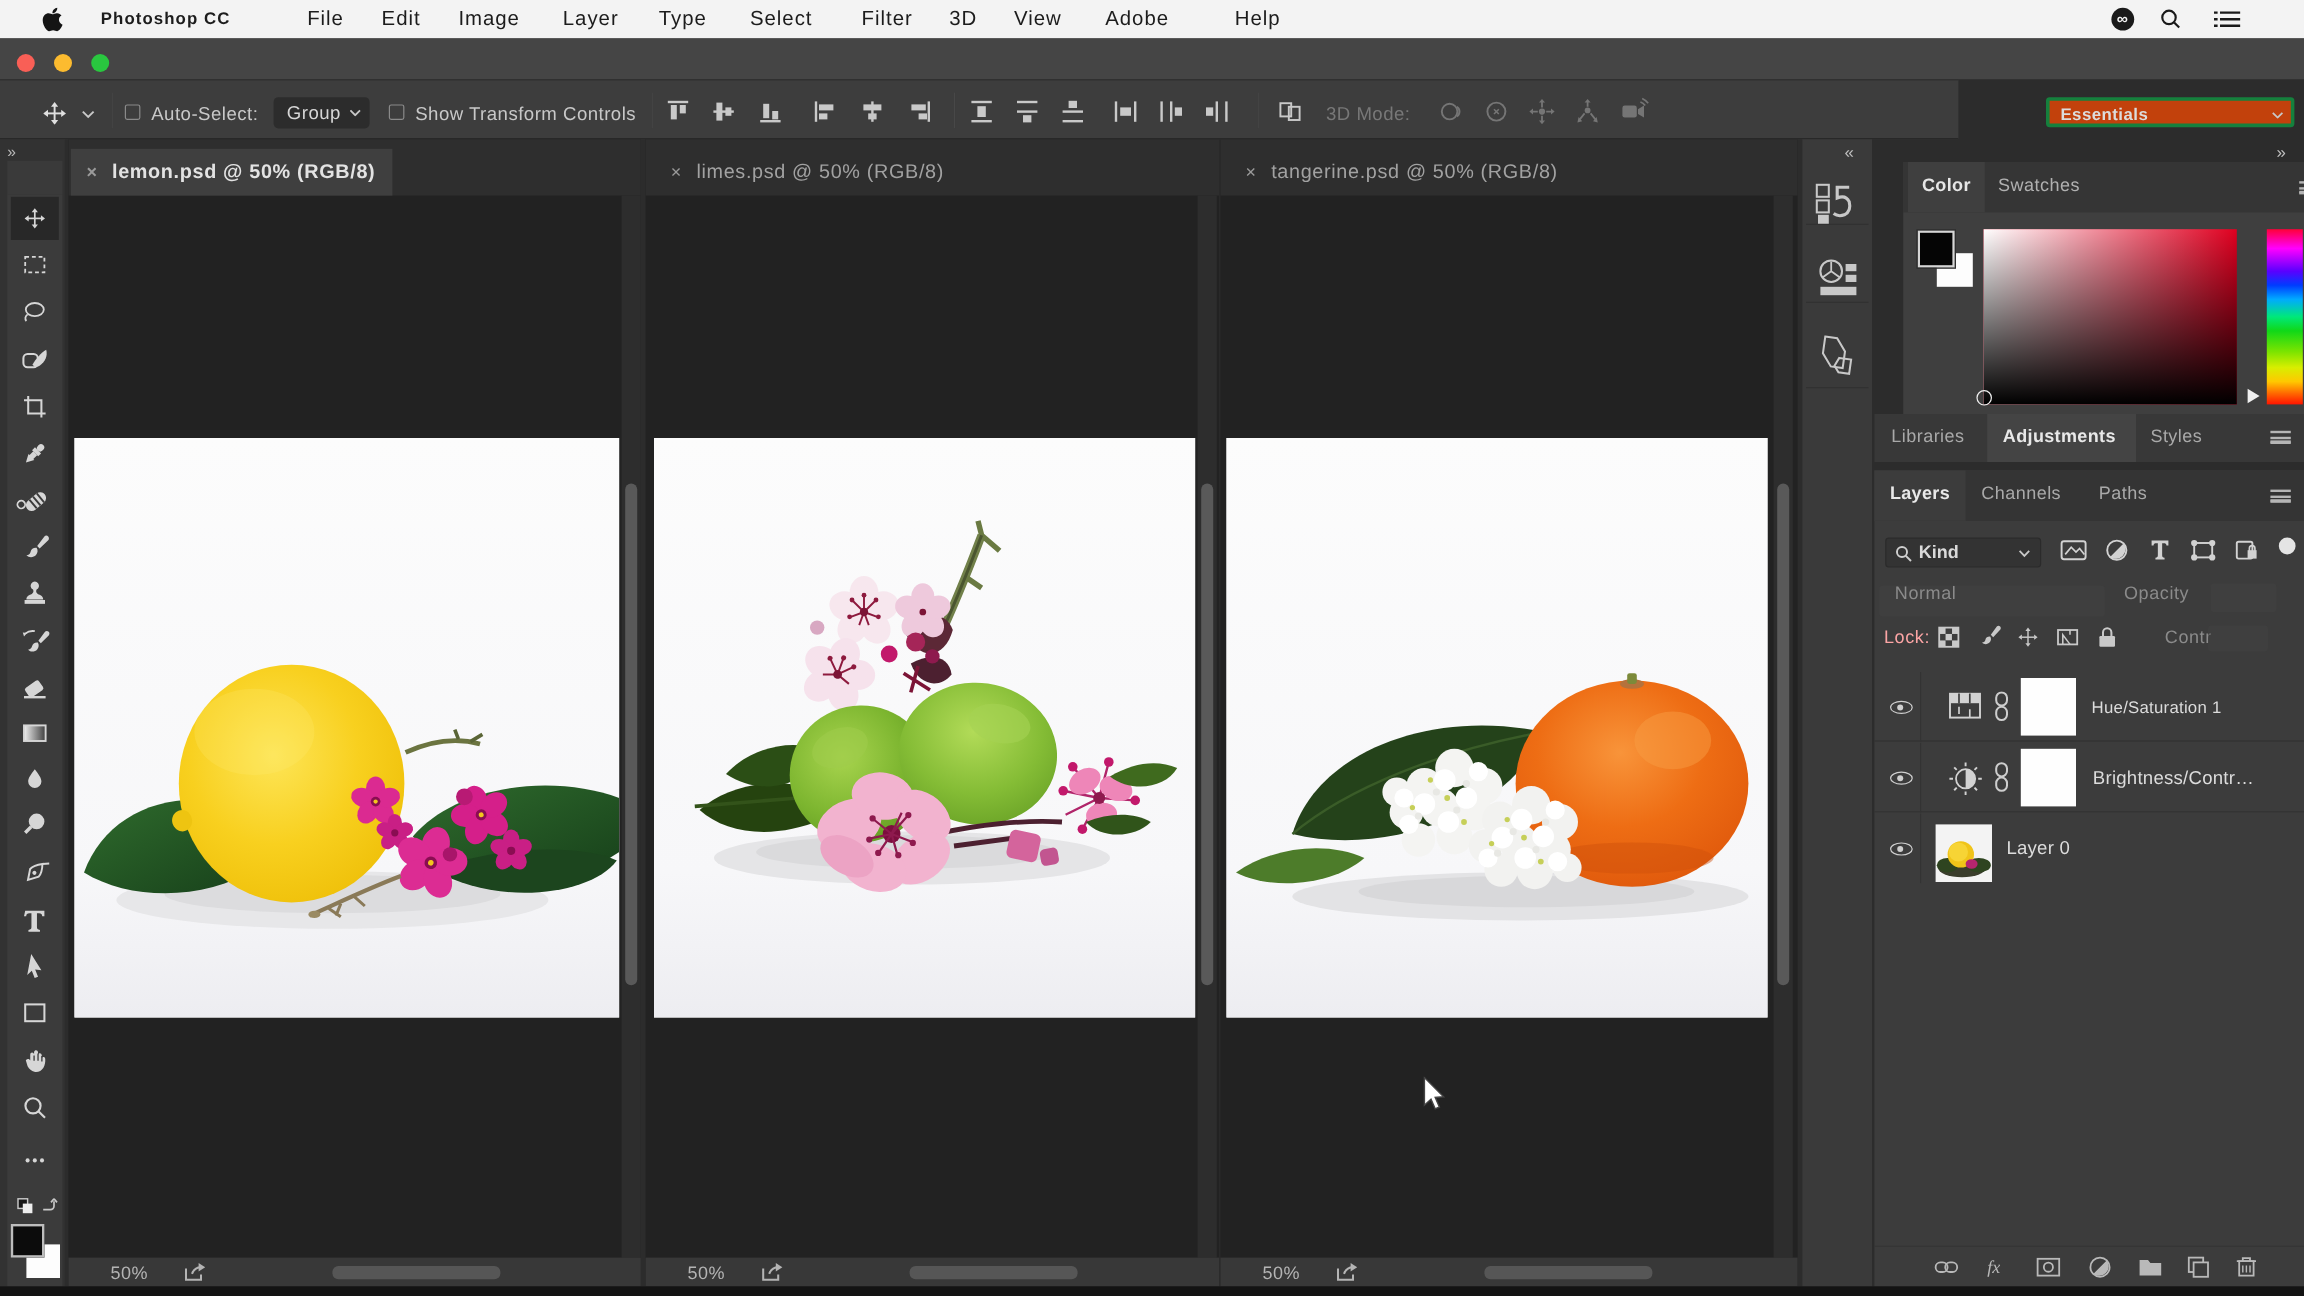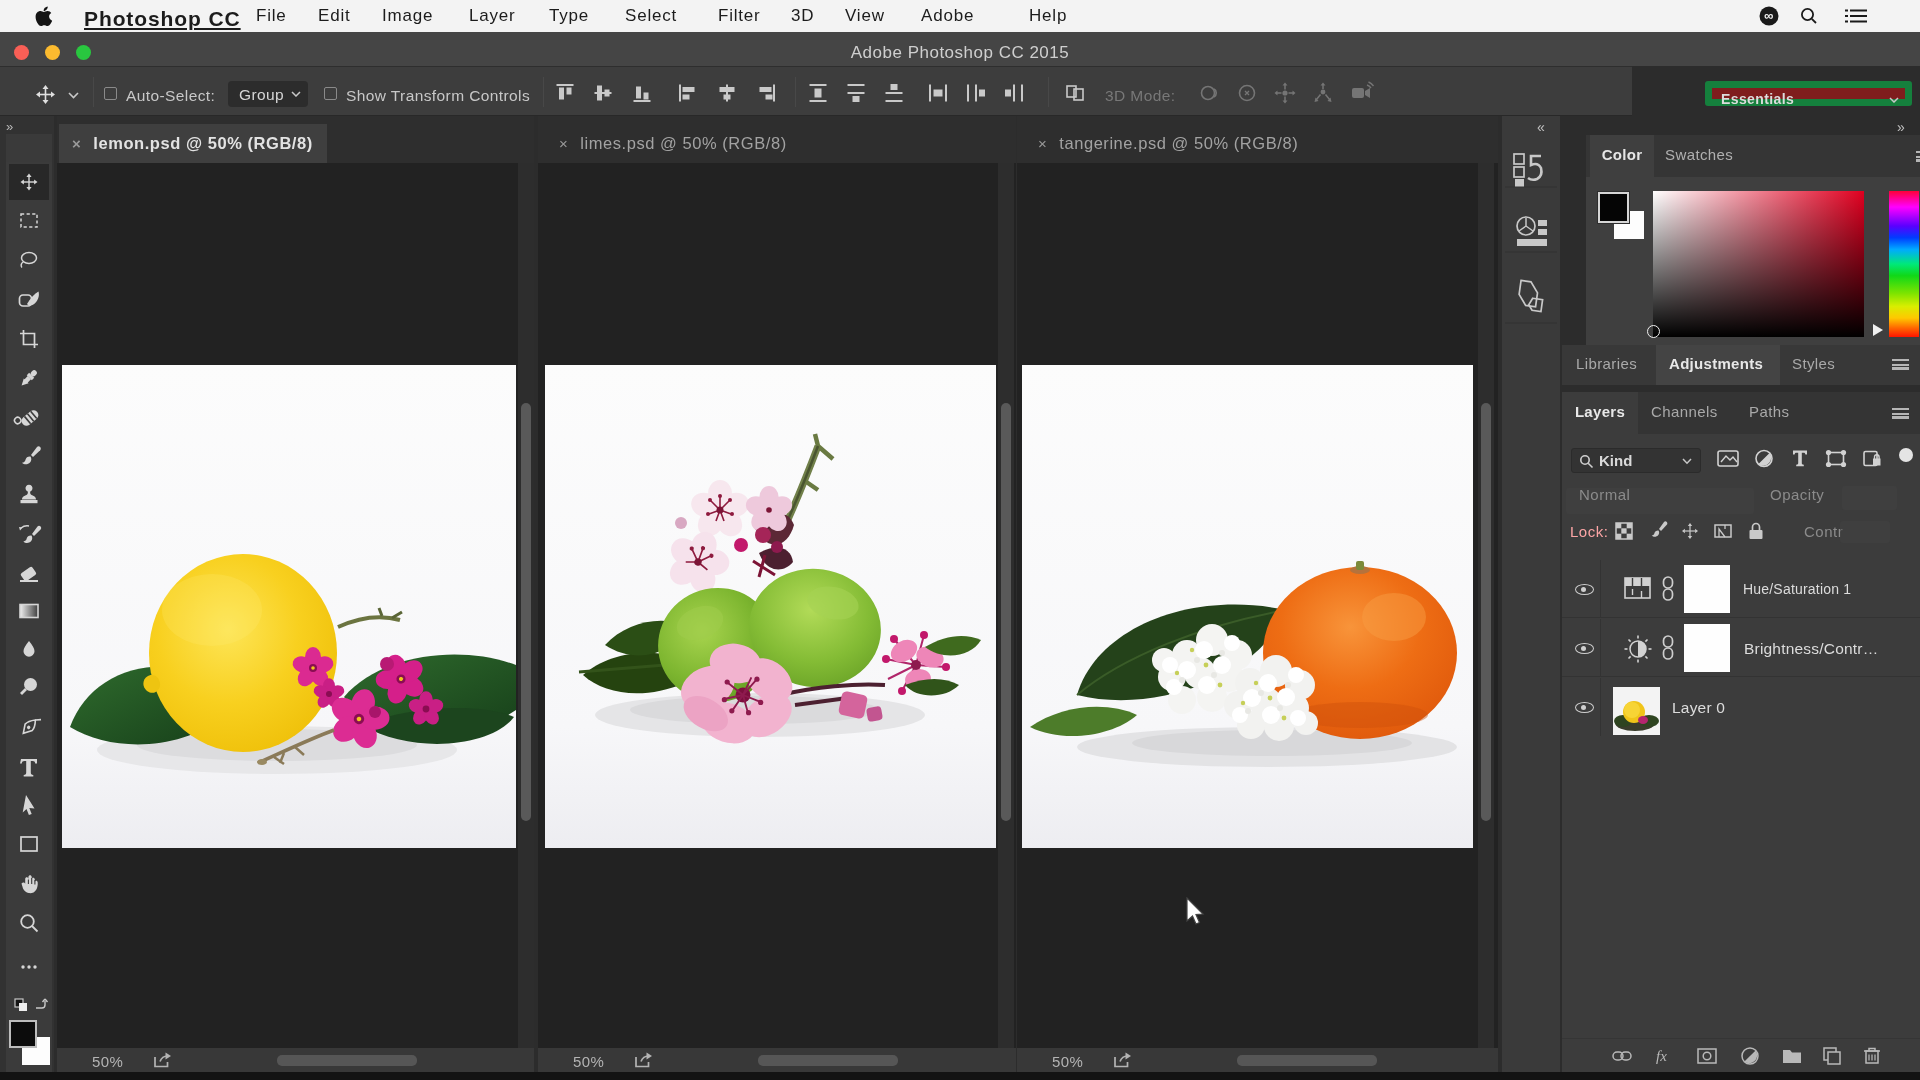--- a/index.html
+++ b/index.html
@@ -42,21 +42,21 @@
 .eye { width:19px; height:11px; border:1.7px solid #cfcfcf; border-radius:50%; position:absolute; }
 .eye:before { content:""; position:absolute; left:5px; top:1.7px; width:5px; height:5px; border-radius:50%; background:#cfcfcf; }
 </style>
 </head>
 <body>
 
 <div id="menubar">
   <svg class="mi" style="left:34px; top:5px" width="19" height="22" viewBox="0 0 376 512">
     <path fill="#141414" d="M318.7 268.7c-.2-36.7 16.4-64.4 50-84.8-18.8-26.9-47.2-41.7-84.7-44.6-35.5-2.9-74.3 20.7-88.5 20.7-15 0-49.4-19.7-76.4-19.7C63.3 141.2 4 185.8 4 276.6c0 26.8 4.9 54.5 14.7 83.1 13.1 37.6 60.4 129.7 109.7 128.2 25.8-.6 44-18.3 77.5-18.3 32.5 0 49.3 18.3 78 18.3 49.7-.7 92.5-84.4 105-122.1-66.7-31.4-70.2-92.1-70.2-97.1zm-56.6-164.2c27.3-32.4 24.8-61.9 24-72.5-24.1 1.4-52 16.4-67.9 34.9-17.5 19.8-27.8 44.3-25.6 71.9 26.1 2 49.9-11.4 69.5-34.3z"></path>
   </svg>
-  <span class="mi" style="left:84px; top:7px; font-weight:bold; font-size:21px; letter-spacing:0.9px;text-decoration:underline;">Photoshop CC</span>
+  <span class="mi" style="left:84px; top:7px; font-weight:bold; font-size:14px; letter-spacing:0.9px;">Photoshop CC</span>
   <span class="mi" style="left:256px;">File</span>
   <span class="mi" style="left:318px;">Edit</span>
   <span class="mi" style="left:382px;">Image</span>
   <span class="mi" style="left:469px;">Layer</span>
   <span class="mi" style="left:549px;">Type</span>
   <span class="mi" style="left:625px;">Select</span>
   <span class="mi" style="left:718px;">Filter</span>
   <span class="mi" style="left:791px;">3D</span>
   <span class="mi" style="left:845px;">View</span>
   <span class="mi" style="left:921px;">Adobe</span>
@@ -78,21 +78,20 @@
         <line x1="0" y1="8" x2="3" y2="8"></line>
         <line x1="0" y1="13.5" x2="3" y2="13.5"></line>
     </g>
   </svg>
 </div>
 
 <div id="titlebar">
   <div class="tl" style="left:14px; background:#f95f56;"></div>
   <div class="tl" style="left:45px; background:#fcbb2f;"></div>
   <div class="tl" style="left:76px; background:#29c73f;"></div>
-  <div id="titletext">Adobe Photoshop CC 2015</div>
 </div>
 
 <div id="optbar">
 
   <svg style="position:absolute; left:36px; top:18px;" width="19" height="19" viewBox="0 0 19 19">
     <g fill="#e0e0e0">
         <path d="M9.5 0l3 4h-6z"></path>
         <path d="M9.5 19l-3-4h6z"></path>
         <path d="M0 9.5l4-3v6z"></path>
         <path d="M19 9.5l-4 3v-6z"></path>
@@ -112,21 +111,21 @@
       <path d="M1 1l4 4 4-4" fill="none" stroke="#c8c8c8" stroke-width="1.5"></path>
     </svg>
   </div>
   <div class="cbx" style="left:324px; top:20px;"></div>
   <span style="position:absolute; left:346px; top:20px;">Show Transform Controls</span>
   <div class="sep" style="left:543px;"></div>
   <div class="sep" style="left:795px;"></div>
   <div class="sep" style="left:1048px;"></div>
   <span style="position:absolute; left:1105px; top:20px; color:#787878;">3D Mode:</span>
 
-  <div style="position:absolute; left:1705px; top:14px; width:207px; height:25px; background:#7f1d1d; border:7px solid #15803d; border-radius:3px; color:#dcdcdc;">
+  <div style="position:absolute; left:1705px; top:14px; width:207px; height:25px; background:#c2410c; border:3px solid #15803d; border-radius:3px; color:#dcdcdc;">
     <span style="position:absolute; left:9px; top:3px; font-weight:bold; font-size:14px;">Essentials</span>
     <svg style="position:absolute; right:6px; top:9px;" width="10" height="6" viewBox="0 0 10 6">
       <path d="M1 1l4 4 4-4" fill="none" stroke="#c8c8c8" stroke-width="1.5"></path>
     </svg>
   </div>
 </div>
 <svg id="opticons" style="position:absolute; left:0; top:66px;" width="1700" height="50" viewBox="0 0 1700 50">
   <g fill="#c9c9c9">
 
     <g transform="translate(565,27)">

